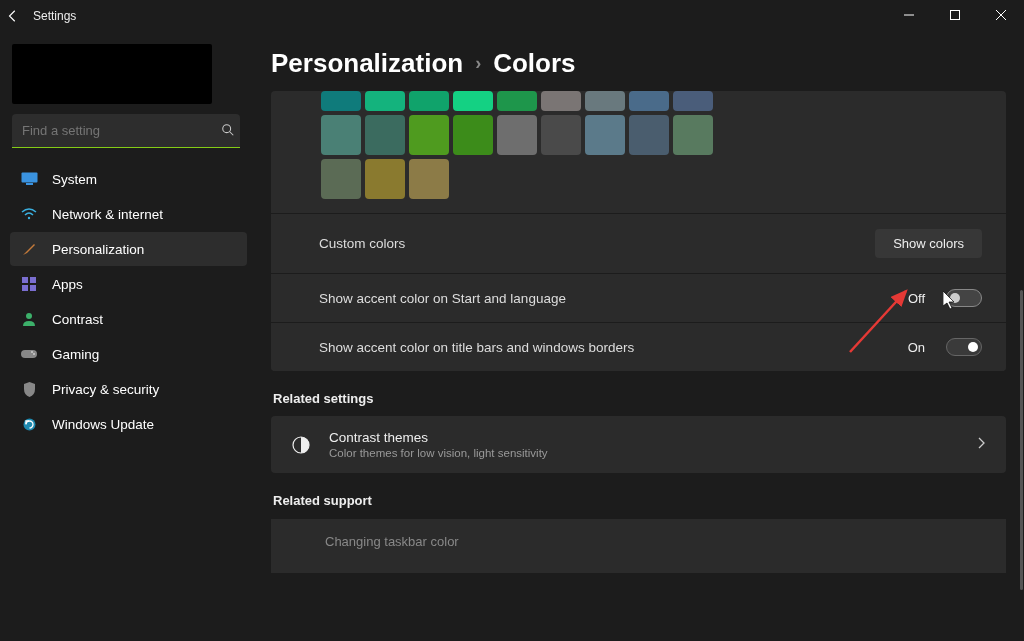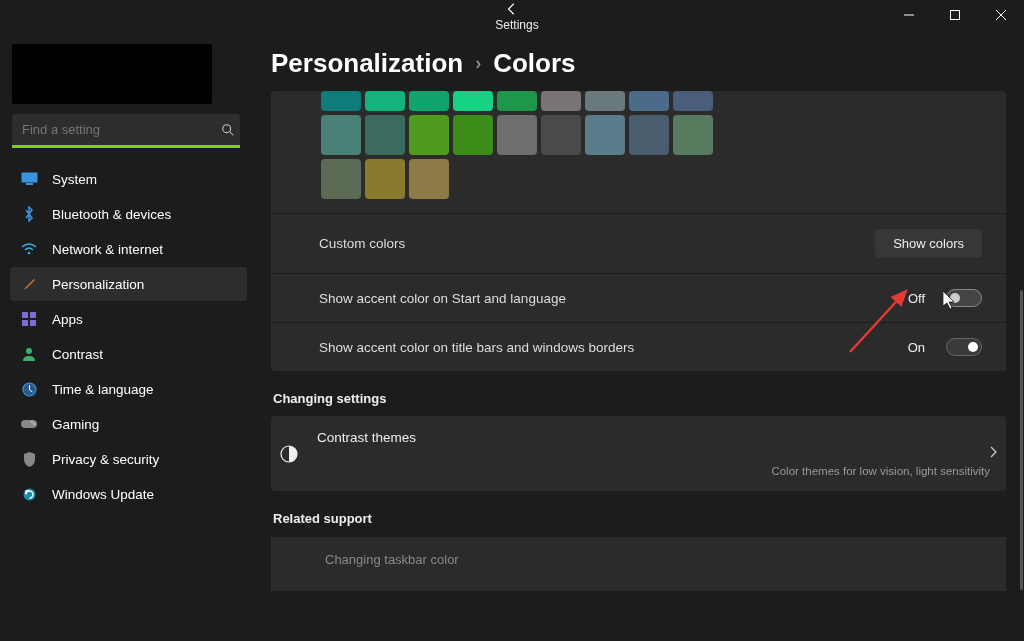--- a/index.html
+++ b/index.html
@@ -9,22 +9,21 @@
     background: #1c1c1c;
     font-family: "Segoe UI", sans-serif;
     color: #ffffff;
     overflow: hidden;
     position: relative;
   }
   .titlebar {
     height: 32px;
     display: flex;
     align-items: center;
-    padding: 0 12px;
-    flex-direction: column;
+    padding: 0 3px;
   }
   .titlebar-back {
     width: 20px;
     height: 20px;
     display: flex;
     align-items: center;
     justify-content: center;
     color: #fff;
     cursor: pointer;
   }
@@ -66,21 +65,21 @@
   }
   .search-wrap {
     position: relative;
     margin: 0 0 14px 2px;
   }
   .search-input {
     width: 228px;
     height: 34px;
     background: #2d2d2d;
     border: none;
-    border-bottom: 3px solid #84cc16;
+    border-bottom: 1px solid #84cc16;
     color: #ccc;
     font-size: 13px;
     padding: 0 34px 0 10px;
     outline: none;
     border-radius: 4px 4px 0 0;
   }
   .search-icon {
     position: absolute;
     right: 12px;
     top: 9px;
@@ -218,37 +217,37 @@
   }
   .section-header {
     font-size: 13px;
     font-weight: 600;
     color: #eee;
     margin: 20px 0 10px 2px;
   }
   .link-card {
     background: #2b2b2b;
     border-radius: 4px;
-    padding: 14px 8px;
+    padding: 14px 20px;
     display: flex;
     align-items: center;
     cursor: pointer;
     margin-bottom: 4px;
   }
   .link-icon {
     width: 20px; height: 20px;
     margin-right: 18px;
     display: flex;
     align-items: center;
     justify-content: center;
     color: #eee;
   }
   .link-text { flex: 1; }
   .link-title { font-size: 13.5px; color: #eee; }
-  .link-sub { font-size: 11.5px; color: #999; margin-top: 20px; text-align: right; }
+  .link-sub { font-size: 11.5px; color: #999; margin-top: 2px; }
   .link-chevron { color: #ccc; font-size: 13px; }
   .sub-item {
     background: #2b2b2b;
     border-top: 1px solid #1c1c1c;
     padding: 15px 22px 24px 54px;
     font-size: 13px;
     color: #888;
     cursor: pointer;
   }
   
@@ -332,28 +331,20 @@
       <span class="nav-icon">
           <svg width="17" height="14">
             <rect x="0.5" y="0.5" width="16" height="10" rx="1" fill="#3a93e0"></rect>
             <rect x="5" y="11" width="7" height="2" fill="#3a93e0"></rect>
           </svg>
         </span>
       <span>System</span>
     </div>
     <div class="nav-item">
       <span class="nav-icon">
-          <svg width="12" height="16" viewBox="0 0 12 16">
-            <path d="M3 4 L9 12 L6 15 L6 1 L9 4 L3 12" stroke="#3a93e0" stroke-width="1.5" fill="none"></path>
-          </svg>
-        </span>
-      <span>Bluetooth &amp; devices</span>
-    </div>
-    <div class="nav-item">
-      <span class="nav-icon">
           <svg width="16" height="12" viewBox="0 0 16 12">
             <path d="M1 4 Q8 -2 15 4" stroke="#3ab0e0" stroke-width="1.5" fill="none"></path>
             <path d="M4 7 Q8 3 12 7" stroke="#3ab0e0" stroke-width="1.5" fill="none"></path>
             <circle cx="8" cy="10" r="1.2" fill="#3ab0e0"></circle>
           </svg>
         </span>
       <span>Network &amp; internet</span>
     </div>
     <div class="nav-item selected">
       <span class="nav-icon">
@@ -375,29 +366,20 @@
       <span>Apps</span>
     </div>
     <div class="nav-item">
       <span class="nav-icon">
           <svg width="14" height="14" viewBox="0 0 14 14">
             <circle cx="7" cy="4" r="3" fill="#3cb06a"></circle>
             <path d="M1 14 Q1 9 7 9 Q13 9 13 14" fill="#3cb06a"></path>
           </svg>
         </span>
       <span>Contrast</span>
-    </div>
-    <div class="nav-item">
-      <span class="nav-icon">
-          <svg width="15" height="15" viewBox="0 0 15 15">
-            <circle cx="7.5" cy="7.5" r="6.5" stroke="#3a93e0" stroke-width="1.2" fill="#2a5a8a"></circle>
-            <path d="M7.5 3 L7.5 8 L10.5 10" stroke="#fff" stroke-width="1" fill="none"></path>
-          </svg>
-        </span>
-      <span>Time &amp; language</span>
     </div>
     <div class="nav-item">
       <span class="nav-icon">
           <svg width="16" height="12" viewBox="0 0 16 12">
             <rect x="0" y="2" width="16" height="8" rx="4" fill="#888"></rect>
             <circle cx="11" cy="4" r="1" fill="#ccc"></circle>
             <circle cx="13" cy="6" r="1" fill="#ccc"></circle>
           </svg>
         </span>
       <span>Gaming</span>
@@ -475,21 +457,21 @@
 
       <div class="row" style="border-radius:0 0 4px 4px">
         <span class="row-label">Show accent color on title bars and windows borders</span>
         <div class="toggle-wrap">
           <span class="toggle-label">On</span>
           <div class="toggle on"></div>
         </div>
       </div>
     </div>
 
-    <div class="section-header">Changing settings</div>
+    <div class="section-header">Related settings</div>
 
     <div class="link-card">
       <span class="link-icon">
         <svg width="18" height="18" viewBox="0 0 18 18">
             <circle cx="9" cy="9" r="8" stroke="#eee" stroke-width="1.2" fill="none"></circle>
             <path d="M9 1 A8 8 0 0 1 9 17 Z" fill="#eee"></path>
           </svg>
       </span>
       <div class="link-text">
         <div class="link-title">Contrast themes</div>

